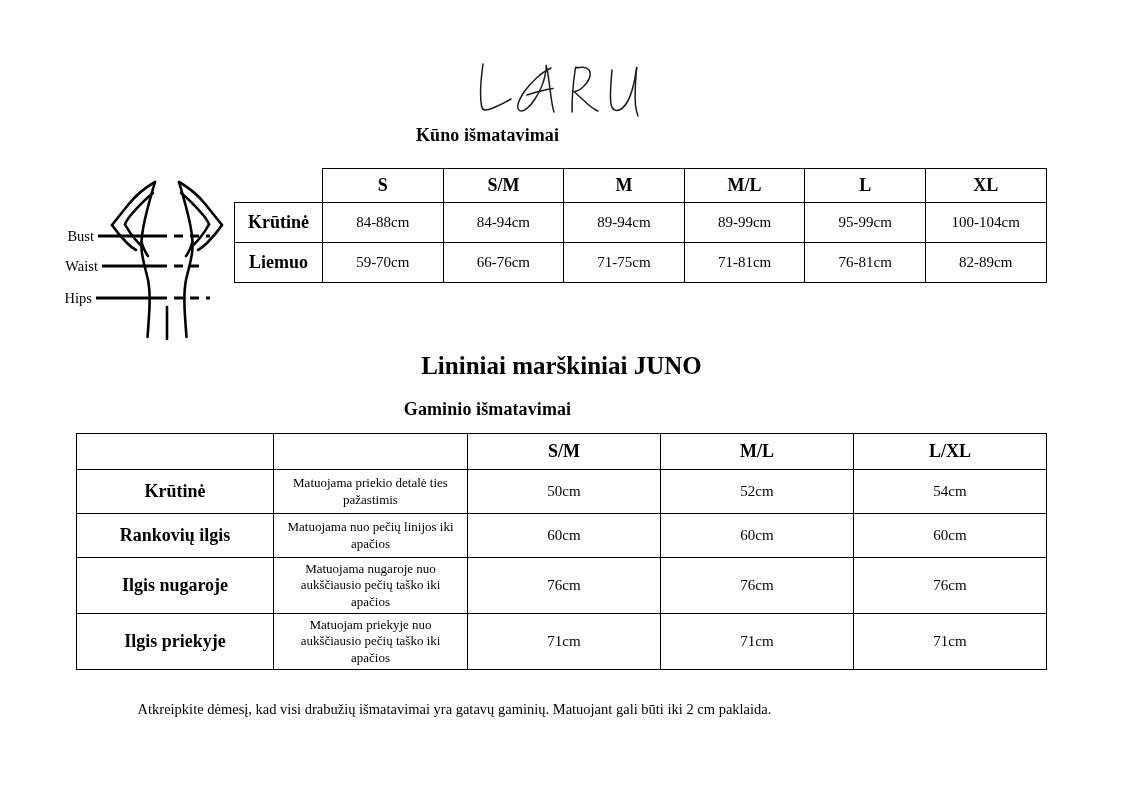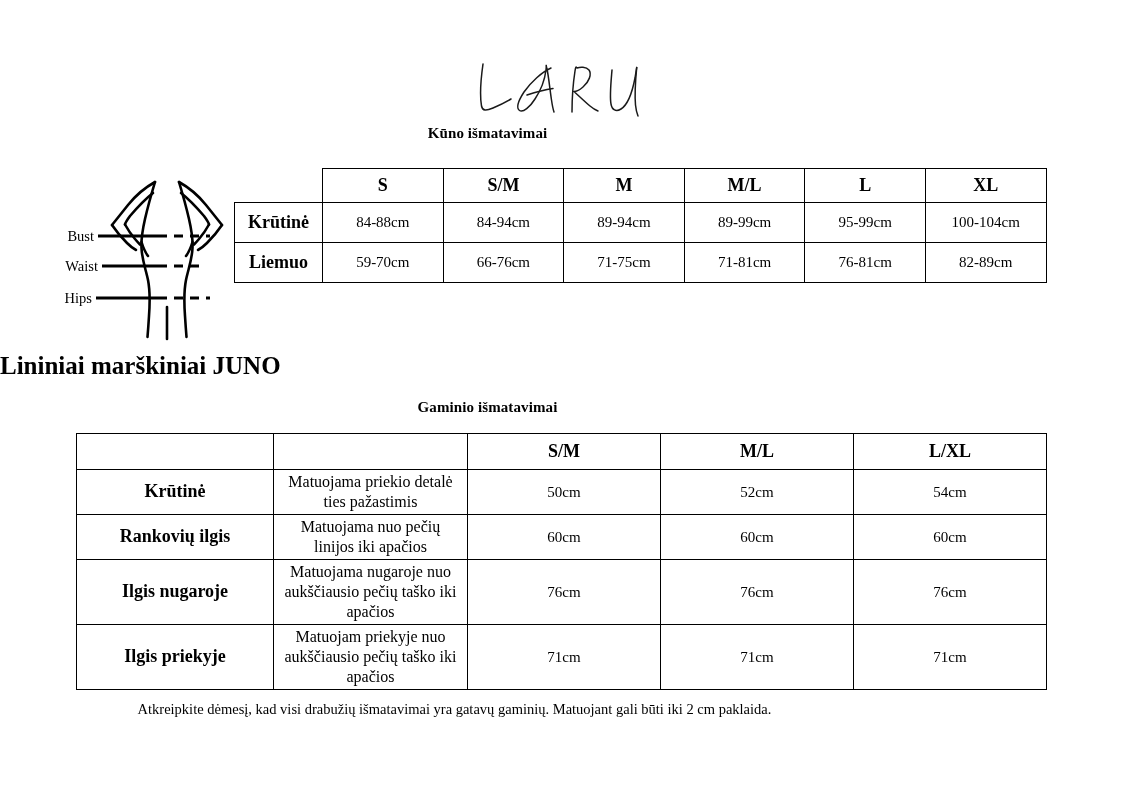--- a/index.html
+++ b/index.html
@@ -26,31 +26,32 @@
   }
   #brand-logo svg { display: inline-block; }
 
   
   .section-caption {
     position: absolute;
     width: 975px;
     left: 0;
     text-align: center;
     font-weight: bold;
-    font-size: 15px;
+    font-size: 18px;
     letter-spacing: 0.1px;
   }
   #body-measurements-caption { top: 125px; }
   #product-measurements-caption { top: 399px; }
 
   #product-title {
     position: absolute;
     left: 0;
     top: 352px;
     width: 1123px;
+    text-align: center;
     font-weight: bold;
     font-size: 25px;
   }
 
   
   #body-diagram {
     position: absolute;
     left: 58px;
     top: 176px;
     width: 180px;
@@ -115,21 +116,21 @@
     font-weight: bold;
     font-size: 18px;
   }
   #product-measurements-table thead th.blank-a,
   #product-measurements-table thead th.blank-b { border-top: 1px solid #000; }
   #product-measurements-table td.item-name {
     font-weight: bold;
     font-size: 18px;
   }
   #product-measurements-table td.item-desc {
-    font-size: 16px;
+    font-size: 13px;
     line-height: 1.25;
     padding-left: 6px;
     padding-right: 6px;
   }
   #product-measurements-table td.value { font-size: 15px; }
   #product-measurements-table tr.r-short { height: 44px; }
   #product-measurements-table tr.r-tall  { height: 56px; }
 
   
   #footnote {

